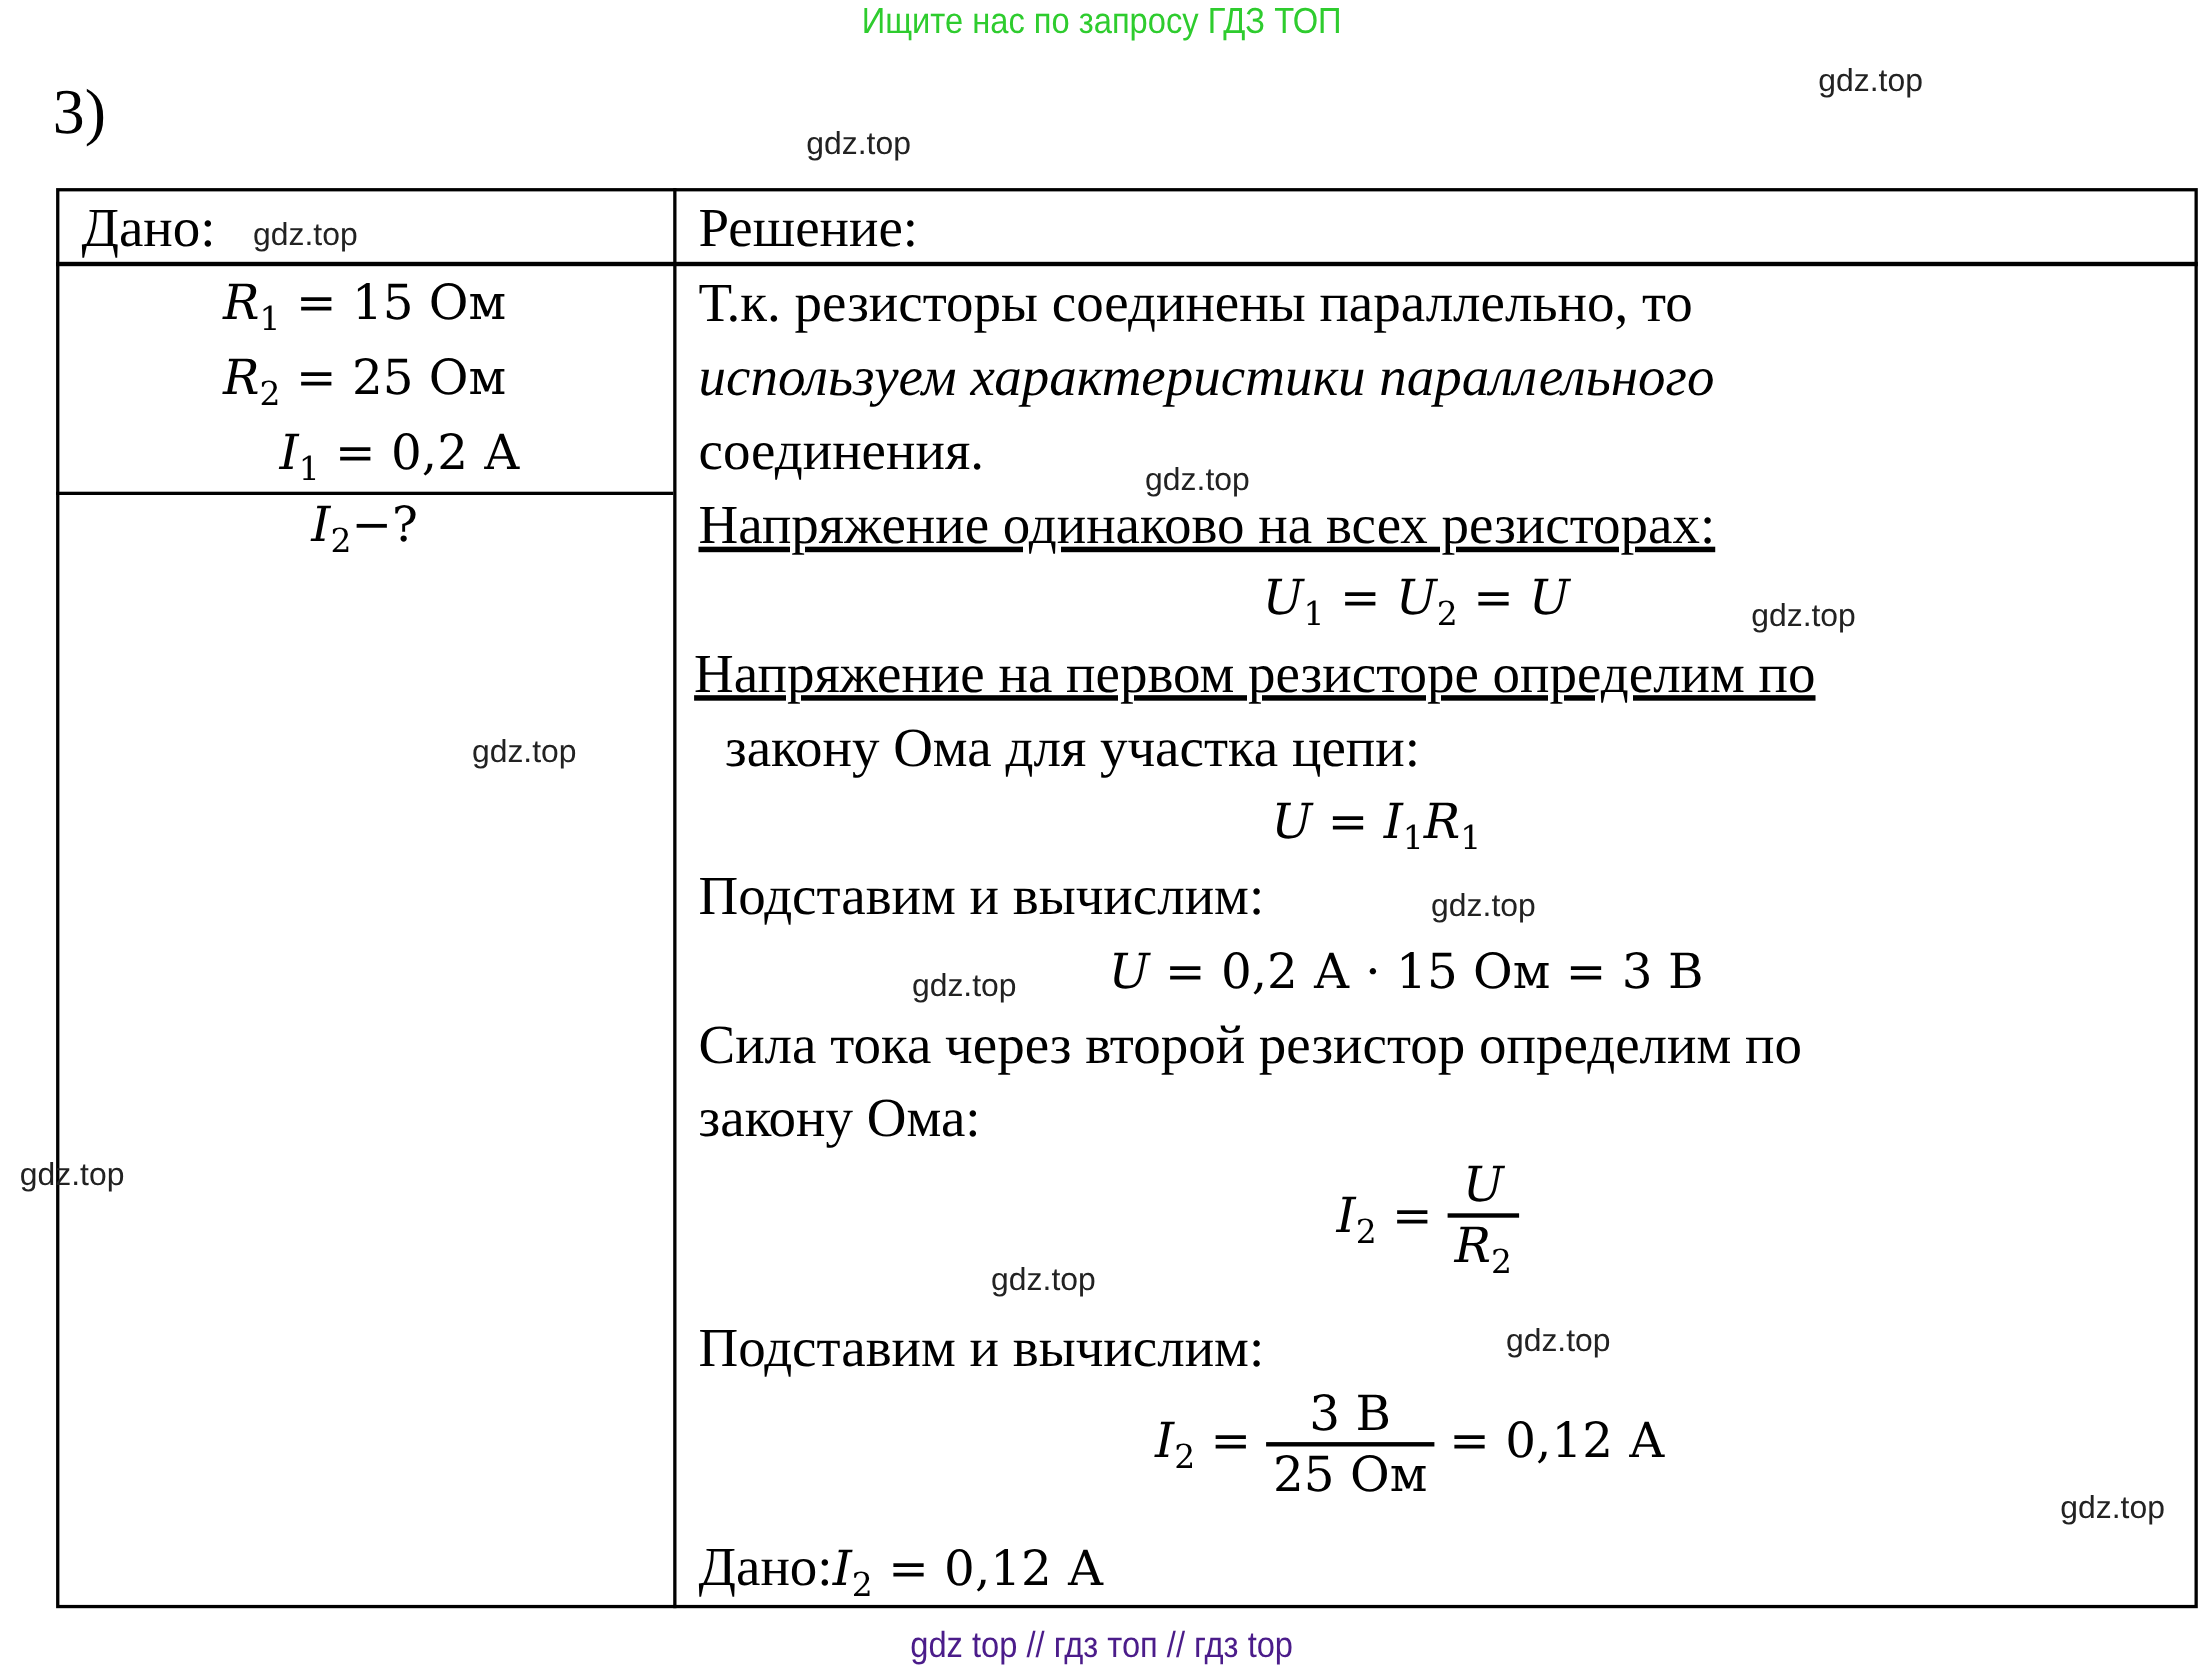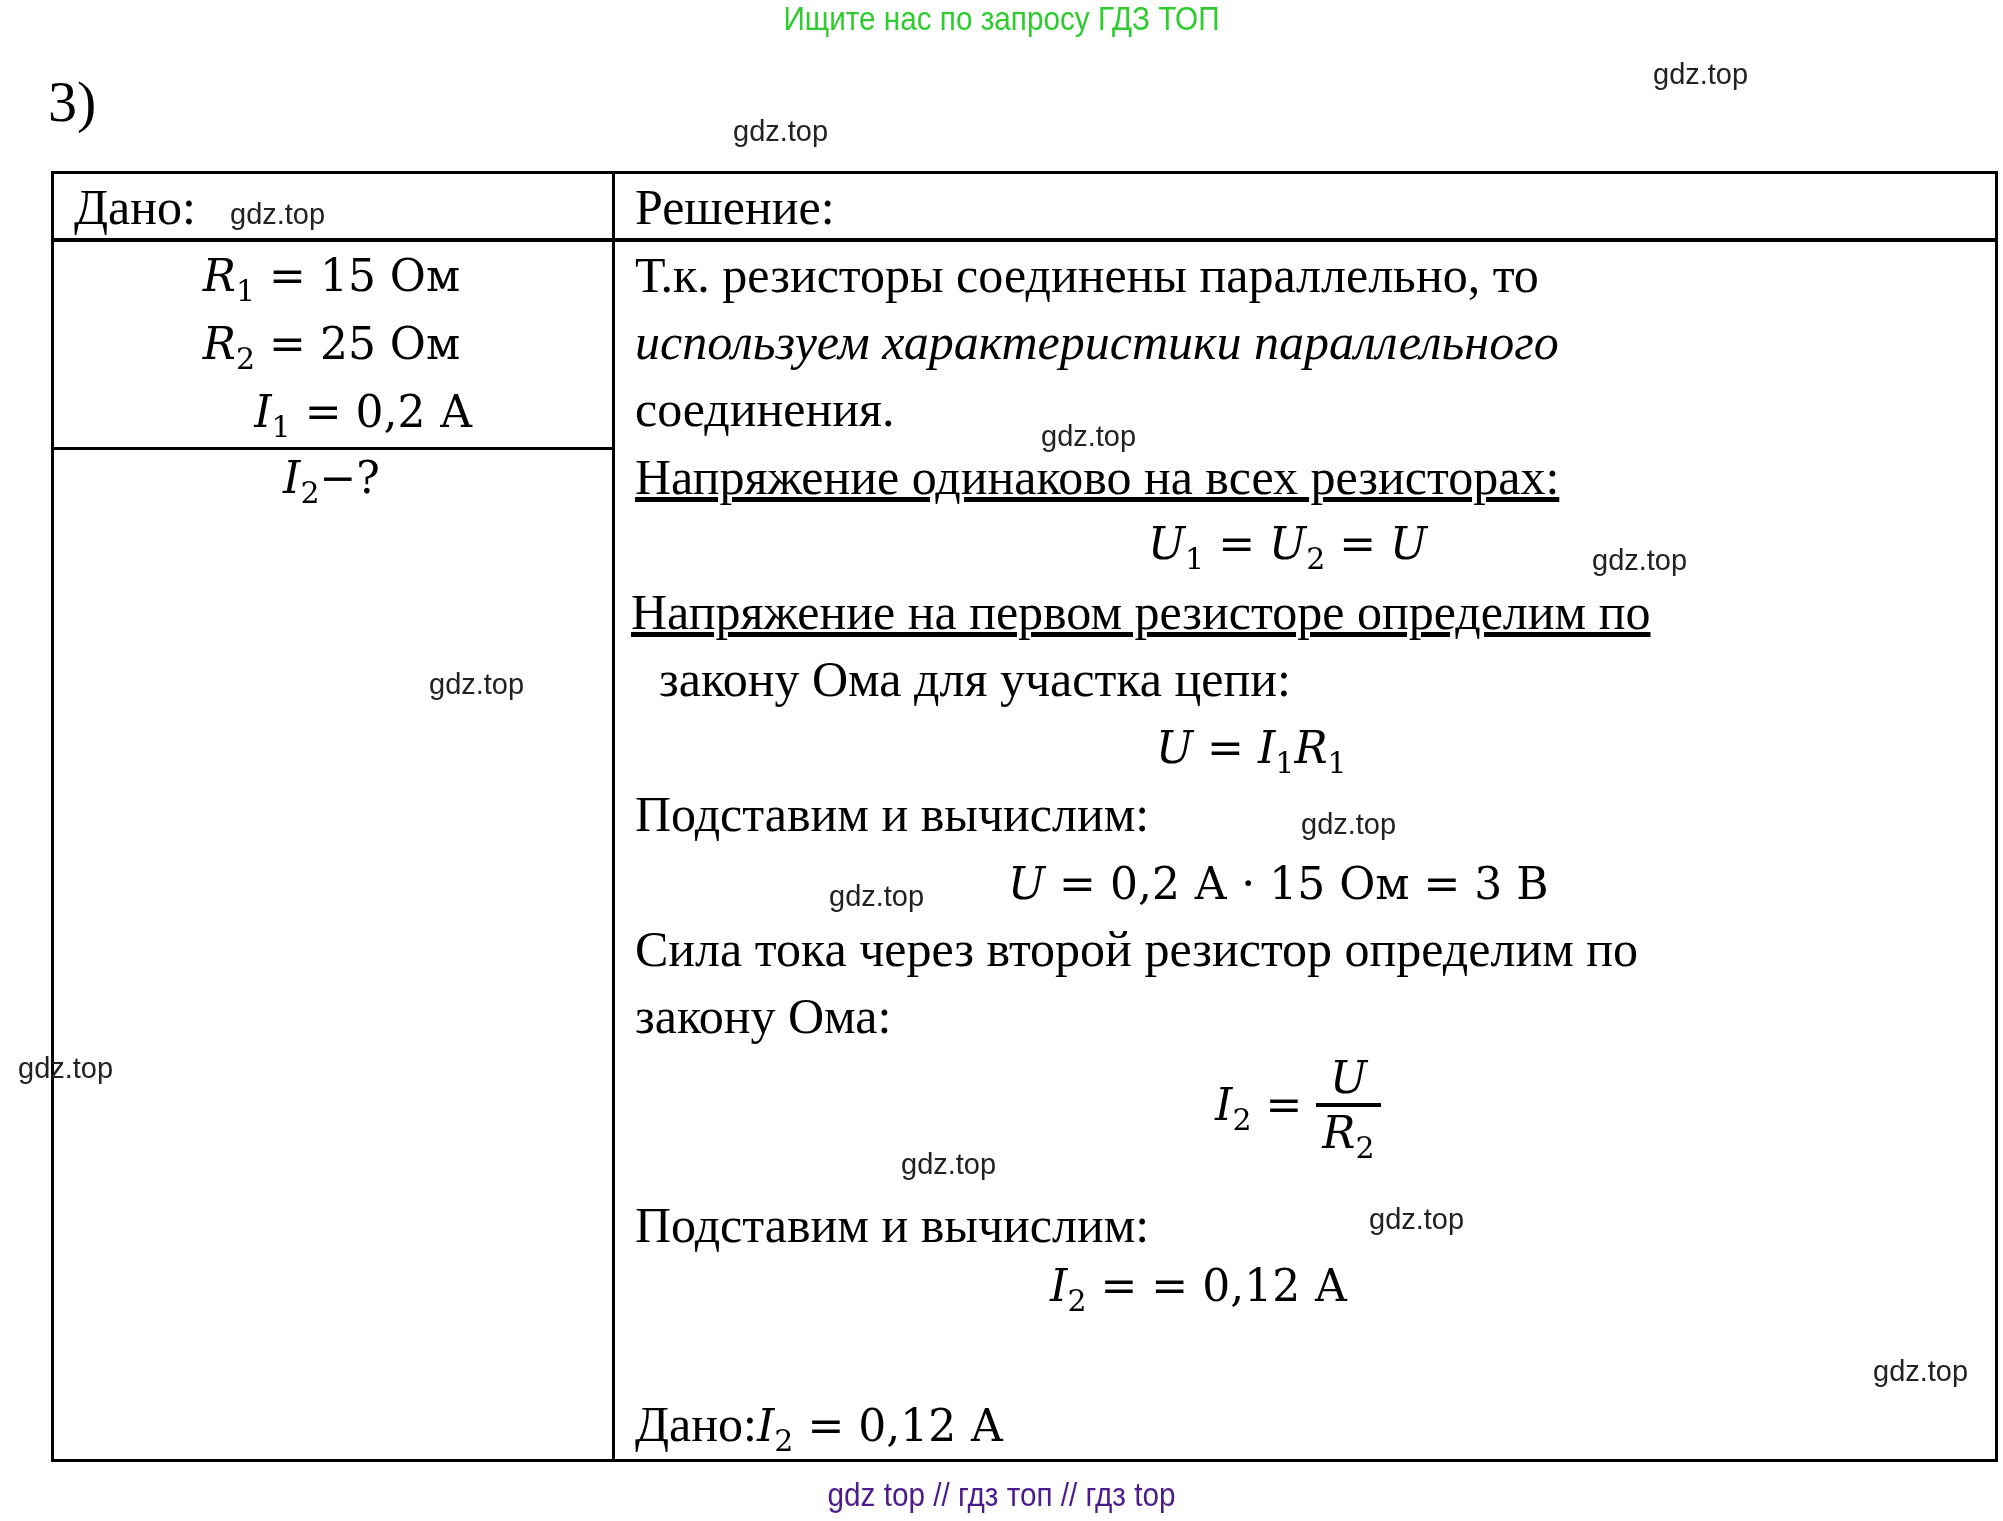--- a/index.html
+++ b/index.html
@@ -70,18 +70,18 @@
 
 <div class="abs txt" style="left:635px; top:920px;">Сила тока через второй резистор определим по</div>
 <div class="abs txt" style="left:635px; top:987px;">закону Ома:</div>
 
 <div class="abs math" style="left:1215px; top:1052px;"><i>I</i><sub>2</sub><span> = </span><span class="frac"><span class="n"><i>U</i></span><span class="d"><i>R</i><sub>2</sub></span></span></div>
 <div class="abs wm" style="left:901px; top:1148px;">gdz.top</div>
 
 <div class="abs txt" style="left:635px; top:1196px;">Подставим и вычислим:</div>
 <div class="abs wm" style="left:1369px; top:1203px;">gdz.top</div>
 
-<div class="abs math" style="left:1050px; top:1260px;"><i>I</i><sub>2</sub><span> = </span><span> = 0,12 А</span></div>
+<div class="abs math" style="left:1050px; top:1260px;"><i>I</i><sub>2</sub><span> = </span><span class="frac"><span class="n">3 В</span><span class="d">25 Ом</span></span><span> = 0,12 А</span></div>
 <div class="abs wm" style="left:1873px; top:1355px;">gdz.top</div>
 
 <div class="abs" style="left:635px; top:1395px;"><span class="txt">Дано:</span><span class="math"><i>I</i><sub>2</sub><span> = 0,12 А</span></span></div>
 
 <div class="abs footer">gdz top  //  гдз топ  //  гдз top</div>
 
 </body></html>

